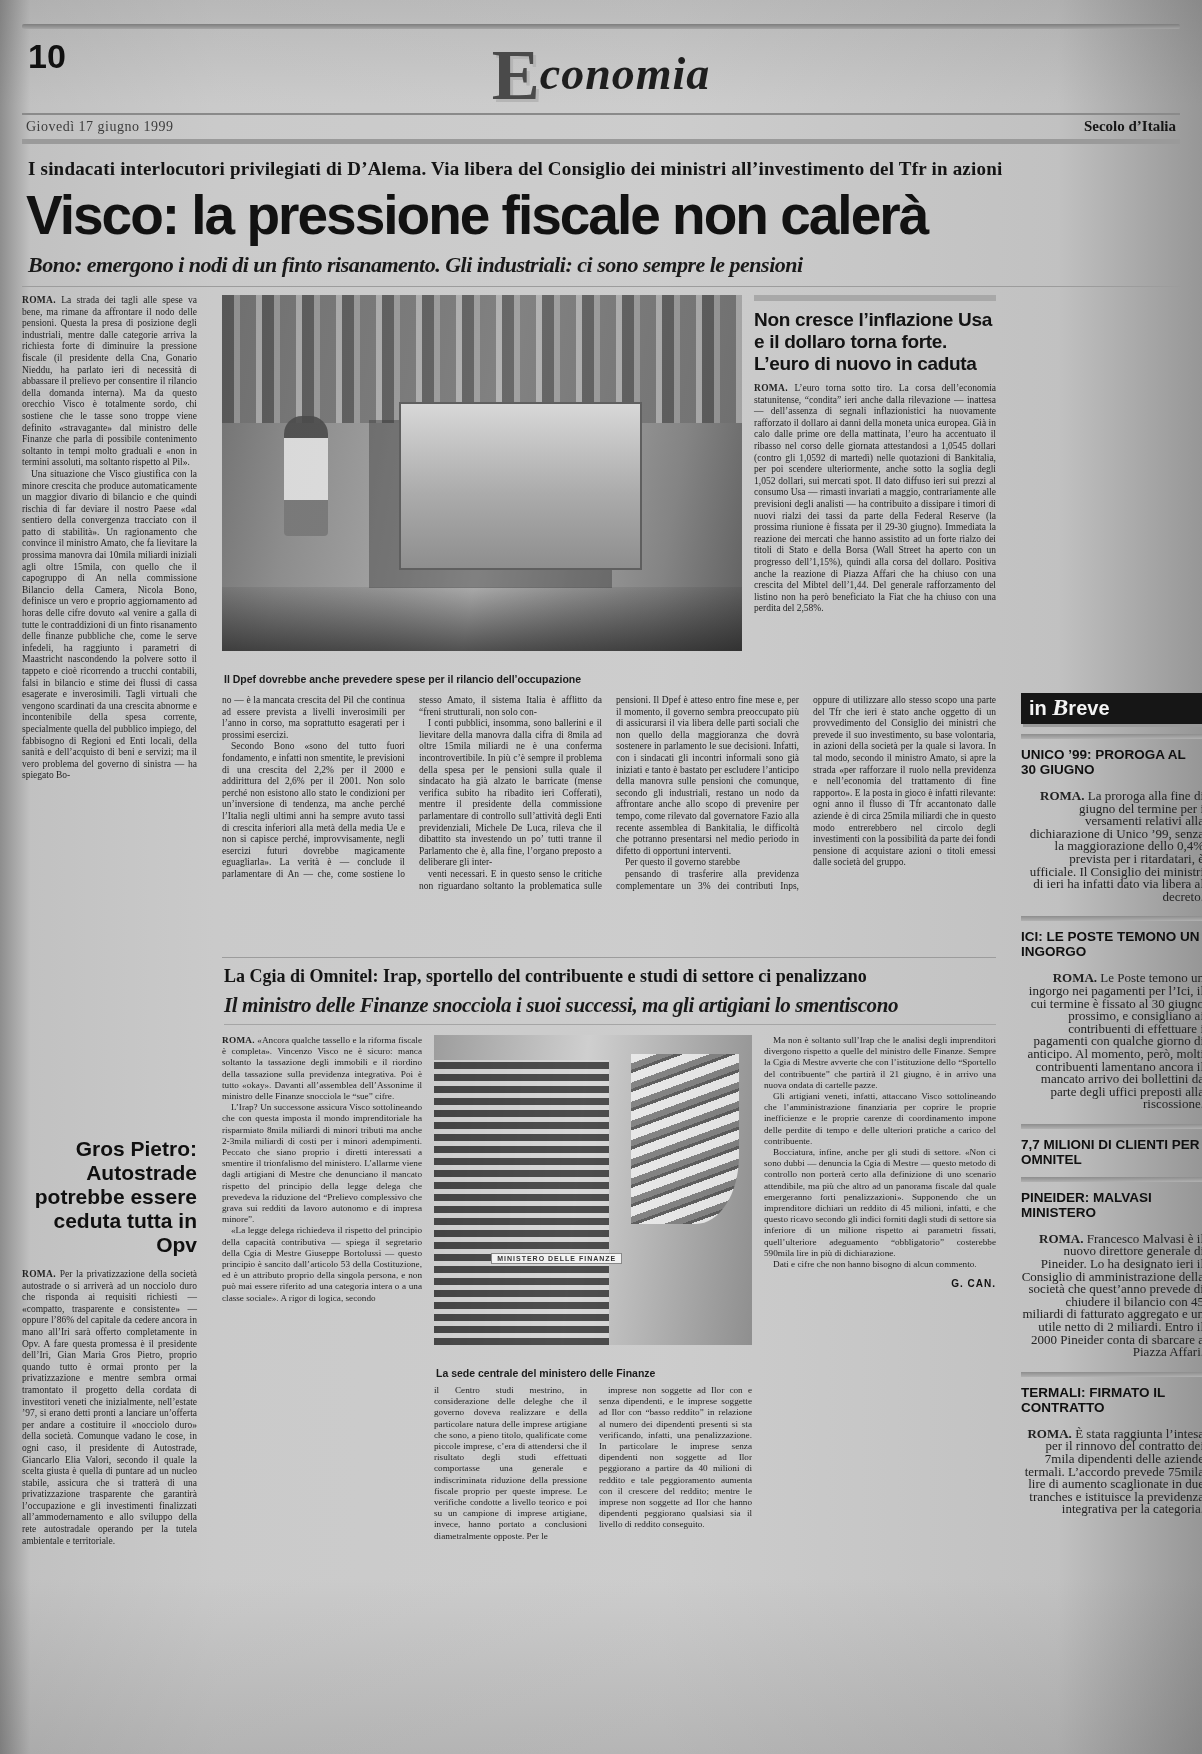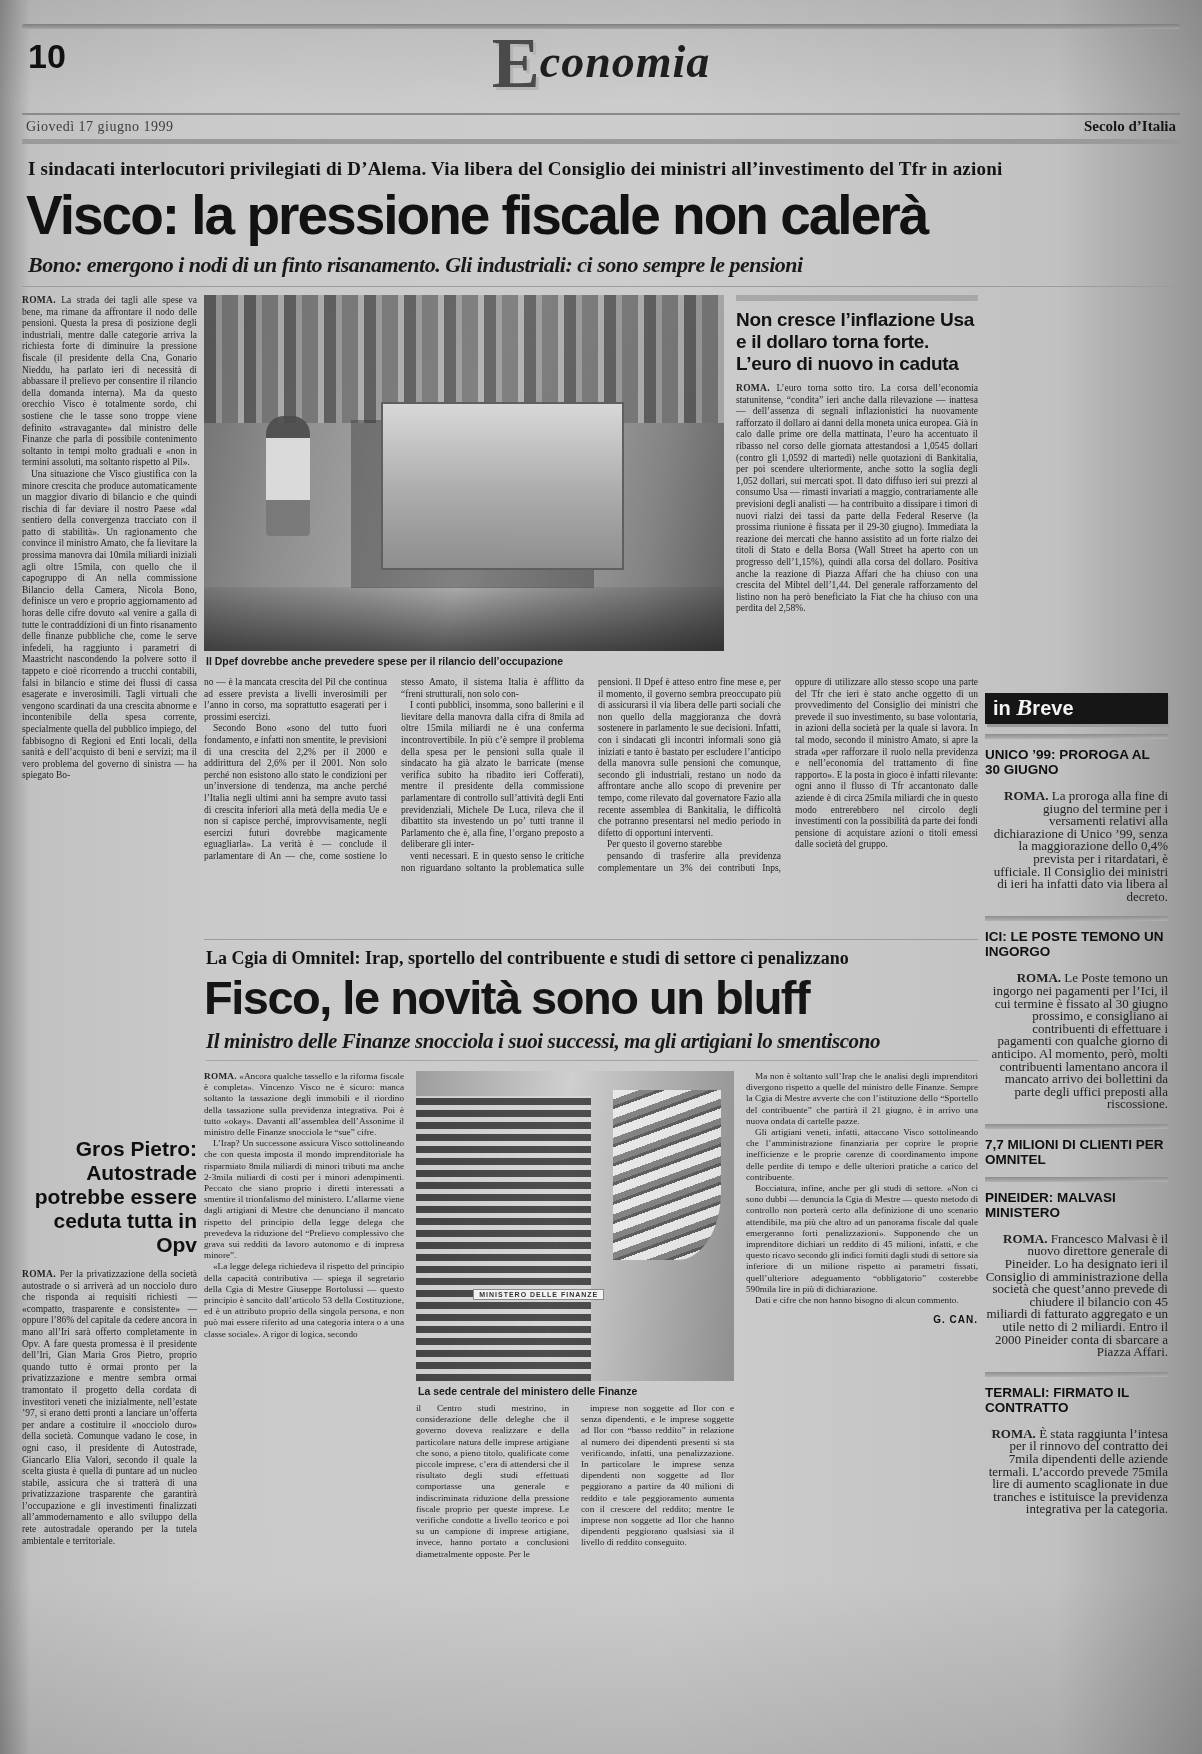--- a/index.html
+++ b/index.html
@@ -14,33 +14,33 @@
     width:1202px;height:1754px;
     padding:24px 22px 10px 22px;
     background:linear-gradient(90deg,#9f9f9f 0,#d9d9d9 2.5%,#e3e3e3 18%,#e6e6e6 55%,#d9d9d9 88%,#a9a9a9 100%),
                linear-gradient(180deg,#cfcfcf 0,#e3e3e3 6%,#e3e3e3 90%,#c9c9c9 100%);
     background-blend-mode:multiply;
   }
   
   .rule-thick{height:5px;background:linear-gradient(180deg,#7d7d7d,#a5a5a5);border-radius:2px;}
   .hdr-row{position:relative;height:78px;margin-top:2px;}
   .page-number{position:absolute;left:6px;top:6px;font-family:"Liberation Sans",sans-serif;font-weight:bold;font-size:34px;color:#111;}
-  .section{position:absolute;left:50%;transform:translateX(-50%);top:0;white-space:nowrap;}
+  .section{position:absolute;left:50%;transform:translateX(-50%);top:12px;white-space:nowrap;}
   .section .bigE{font-family:"Liberation Serif",serif;font-weight:bold;font-size:72px;line-height:64px;color:#4a4a4a;vertical-align:-10px;text-shadow:3px 3px 0 #b5b5b5;}
   .section .rest{font-family:"Liberation Serif",serif;font-style:italic;font-weight:bold;font-size:46px;color:#1e1e1e;letter-spacing:1px;}
   .dateline-bar{margin-top:4px;border-top:2px solid #8a8a8a;border-bottom:5px solid #9a9a9a;padding:3px 4px 4px 4px;display:flex;justify-content:space-between;align-items:baseline;}
   .date-text{font-size:14px;color:#3c3c3c;letter-spacing:.5px;}
   .masthead{font-family:"Liberation Serif",serif;font-weight:bold;font-size:15px;color:#161616;}
   
   .story-head{padding:14px 4px 6px 4px;border-bottom:1px solid #9c9c9c;}
   .kicker{font-family:"Liberation Serif",serif;font-weight:bold;font-size:19px;color:#141414;margin:0 0 6px 2px;letter-spacing:.2px;}
   .headline{font-family:"Liberation Sans",sans-serif;font-weight:bold;font-size:55px;line-height:58px;letter-spacing:-2px;color:#121212;margin:0;}
   .subhead{font-family:"Liberation Serif",serif;font-style:italic;font-weight:bold;font-size:22px;color:#1a1a1a;margin:8px 0 2px 2px;letter-spacing:-.5px;}
   
-  .content{display:flex;gap:7px;margin-top:8px;}
+  .content{display:flex;gap:25px;margin-top:8px;}
   .left-rail{width:175px;flex:0 0 175px;}
   .middle{width:774px;flex:0 0 774px;}
   .breve-rail{width:183px;flex:0 0 183px;}
   
   .bodytext{font-size:9.5px;line-height:11.6px;text-align:justify;color:#222;}
   .bodytext p{margin:0;text-indent:9px;}
   .bodytext p.lead{text-indent:0;}
   .bodytext .city{font-weight:bold;letter-spacing:.3px;}
   .cont p:first-child{text-indent:0;}
   .left-article{min-height:828px;}
@@ -50,21 +50,21 @@
   
   .row1{display:grid;grid-template-columns:520px 242px;gap:12px;}
   figure{margin:0;}
   .main-photo{position:relative;width:520px;height:356px;overflow:hidden;
     background:linear-gradient(100deg,#6f6f6f 0%,#8d8d8d 18%,#a3a3a3 38%,#b9b9b9 52%,#9c9c9c 68%,#848484 84%,#606060 100%);}
   .ph-shelves{position:absolute;top:0;left:0;right:0;height:36%;opacity:.75;
     background:repeating-linear-gradient(90deg,#4e4e4e 0 12px,#9a9a9a 12px 18px,#6f6f6f 18px 34px,#b3b3b3 34px 40px);}
   .ph-machine{position:absolute;left:34%;top:30%;width:46%;height:46%;background:linear-gradient(180deg,#d8d8d8,#ababab 55%,#8e8e8e);border:2px solid #5f5f5f;box-shadow:-30px 18px 0 rgba(60,60,60,.45);}
   .ph-worker{position:absolute;left:12%;top:34%;width:44px;height:120px;border-radius:18px 18px 4px 4px;background:linear-gradient(180deg,#4b4b4b 0 18%,#e2e2e2 18% 70%,#777 70%);opacity:.9;}
   .ph-floor{position:absolute;bottom:0;left:0;right:0;height:18%;background:linear-gradient(180deg,rgba(40,40,40,.1),rgba(25,25,25,.65));}
-  .photo-caption{font-family:"Liberation Sans",sans-serif;font-weight:bold;font-size:10.5px;color:#1b1b1b;padding:4px 2px 0 2px;}
+  .photo-caption{font-family:"Liberation Sans",sans-serif;font-weight:bold;font-size:10.5px;color:#1b1b1b;padding:4px 2px 0 2px;margin-top:18px;}
   .usa-art .bar{height:6px;background:#a8a8a8;margin-bottom:8px;}
   .usa-head{font-family:"Liberation Sans",sans-serif;font-weight:bold;font-size:19px;line-height:22px;color:#131313;margin:0 0 8px 0;letter-spacing:-.3px;}
   
   .row2{margin-top:10px;columns:4;column-gap:14px;min-height:248px;}
   
   .fisco{margin-top:14px;border-top:1px solid #9c9c9c;padding-top:6px;}
   .fisco-kicker{font-family:"Liberation Serif",serif;font-weight:bold;font-size:18px;color:#141414;margin:2px 0 4px 2px;}
   .fisco-head{font-family:"Liberation Sans",sans-serif;font-weight:bold;font-size:47px;line-height:50px;letter-spacing:-1.5px;color:#151515;margin:0;}
   .fisco-sub{font-family:"Liberation Serif",serif;font-style:italic;font-weight:bold;font-size:21px;color:#1a1a1a;margin:6px 0 10px 2px;letter-spacing:-.4px;border-bottom:1px solid #a5a5a5;padding-bottom:6px;}
   .fisco-grid{display:grid;grid-template-columns:200px 318px 232px;gap:12px;}
@@ -164,21 +164,20 @@
           <p>no — è la mancata crescita del Pil che continua ad essere prevista a livelli inverosimili per l’anno in corso, ma soprattutto esagerati per i prossimi esercizi.</p>
           <p>Secondo Bono «sono del tutto fuori fondamento, e infatti non smentite, le previsioni di una crescita del 2,2% per il 2000 e addirittura del 2,6% per il 2001. Non solo perché non esistono allo stato le condizioni per un’inversione di tendenza, ma anche perché l’Italia negli ultimi anni ha sempre avuto tassi di crescita inferiori alla metà della media Ue e non si capisce perché, improvvisamente, negli esercizi futuri dovrebbe magicamente eguagliarla». La verità è — conclude il parlamentare di An — che, come sostiene lo stesso Amato, il sistema Italia è afflitto da “freni strutturali, non solo con-</p>
           <p>I conti pubblici, insomma, sono ballerini e il lievitare della manovra dalla cifra di 8mila ad oltre 15mila miliardi ne è una conferma incontrovertibile. In più c’è sempre il problema della spesa per le pensioni sulla quale il sindacato ha già alzato le barricate (mense verifica subito ha ribadito ieri Cofferati), mentre il presidente della commissione parlamentare di controllo sull’attività degli Enti previdenziali, Michele De Luca, rileva che il dibattito sta investendo un po’ tutti tranne il Parlamento che è, alla fine, l’organo preposto a deliberare gli inter-</p>
           <p>venti necessari. E in questo senso le critiche non riguardano soltanto la problematica sulle pensioni. Il Dpef è atteso entro fine mese e, per il momento, il governo sembra preoccupato più di assicurarsi il via libera delle parti sociali che non quello della maggioranza che dovrà sostenere in parlamento le sue decisioni. Infatti, con i sindacati gli incontri informali sono già iniziati e tanto è bastato per escludere l’anticipo della manovra sulle pensioni che comunque, secondo gli industriali, restano un nodo da affrontare anche allo scopo di prevenire per tempo, come rilevato dal governatore Fazio alla recente assemblea di Bankitalia, le difficoltà che potranno presentarsi nel medio periodo in difetto di opportuni interventi.</p>
           <p>Per questo il governo starebbe</p>
           <p>pensando di trasferire alla previdenza complementare un 3% dei contributi Inps, oppure di utilizzare allo stesso scopo una parte del Tfr che ieri è stato anche oggetto di un provvedimento del Consiglio dei ministri che prevede il suo investimento, su base volontaria, in azioni della società per la quale si lavora. In tal modo, secondo il ministro Amato, si apre la strada «per rafforzare il ruolo nella previdenza e nell’economia del trattamento di fine rapporto». E la posta in gioco è infatti rilevante: ogni anno il flusso di Tfr accantonato dalle aziende è di circa 25mila miliardi che in questo modo entrerebbero nel circolo degli investimenti con la possibilità da parte dei fondi pensione di acquistare azioni o titoli emessi dalle società del gruppo.</p>
         </div>
 
       <article class="fisco">
         <p class="fisco-kicker">La Cgia di Omnitel: Irap, sportello del contribuente e studi di settore ci penalizzano</p>
-        <h2 class="fisco-head">Fisco, le novità sono un bluff</h2>
         <p class="fisco-sub">Il ministro delle Finanze snocciola i suoi successi, ma gli artigiani lo smentiscono</p>
 
         <div class="fisco-grid">
           <div class="bodytext">
             <p class="lead">
               <span class="city">ROMA.</span>
               <span>«Ancora qualche tassello e la riforma fiscale è completa». Vincenzo Visco ne è sicuro: manca soltanto la tassazione degli immobili e il riordino della tassazione sulla previdenza integrativa. Poi è tutto «okay». Davanti all’assemblea dell’Assonime il ministro delle Finanze snocciola le “sue” cifre.</span>
             </p>
             <div>
                 <p>L’Irap? Un successone assicura Visco sottolineando che con questa imposta il mondo imprenditoriale ha risparmiato 8mila miliardi di minori tributi ma anche 2-3mila miliardi di costi per i minori adempimenti. Peccato che siano proprio i diretti interessati a smentire il trionfalismo del ministero. L’allarme viene dagli artigiani di Mestre che denunciano il mancato rispetto del principio della legge delega che prevedeva la riduzione del “Prelievo complessivo che grava sui redditi da lavoro autonomo e di impresa minore”.</p>

